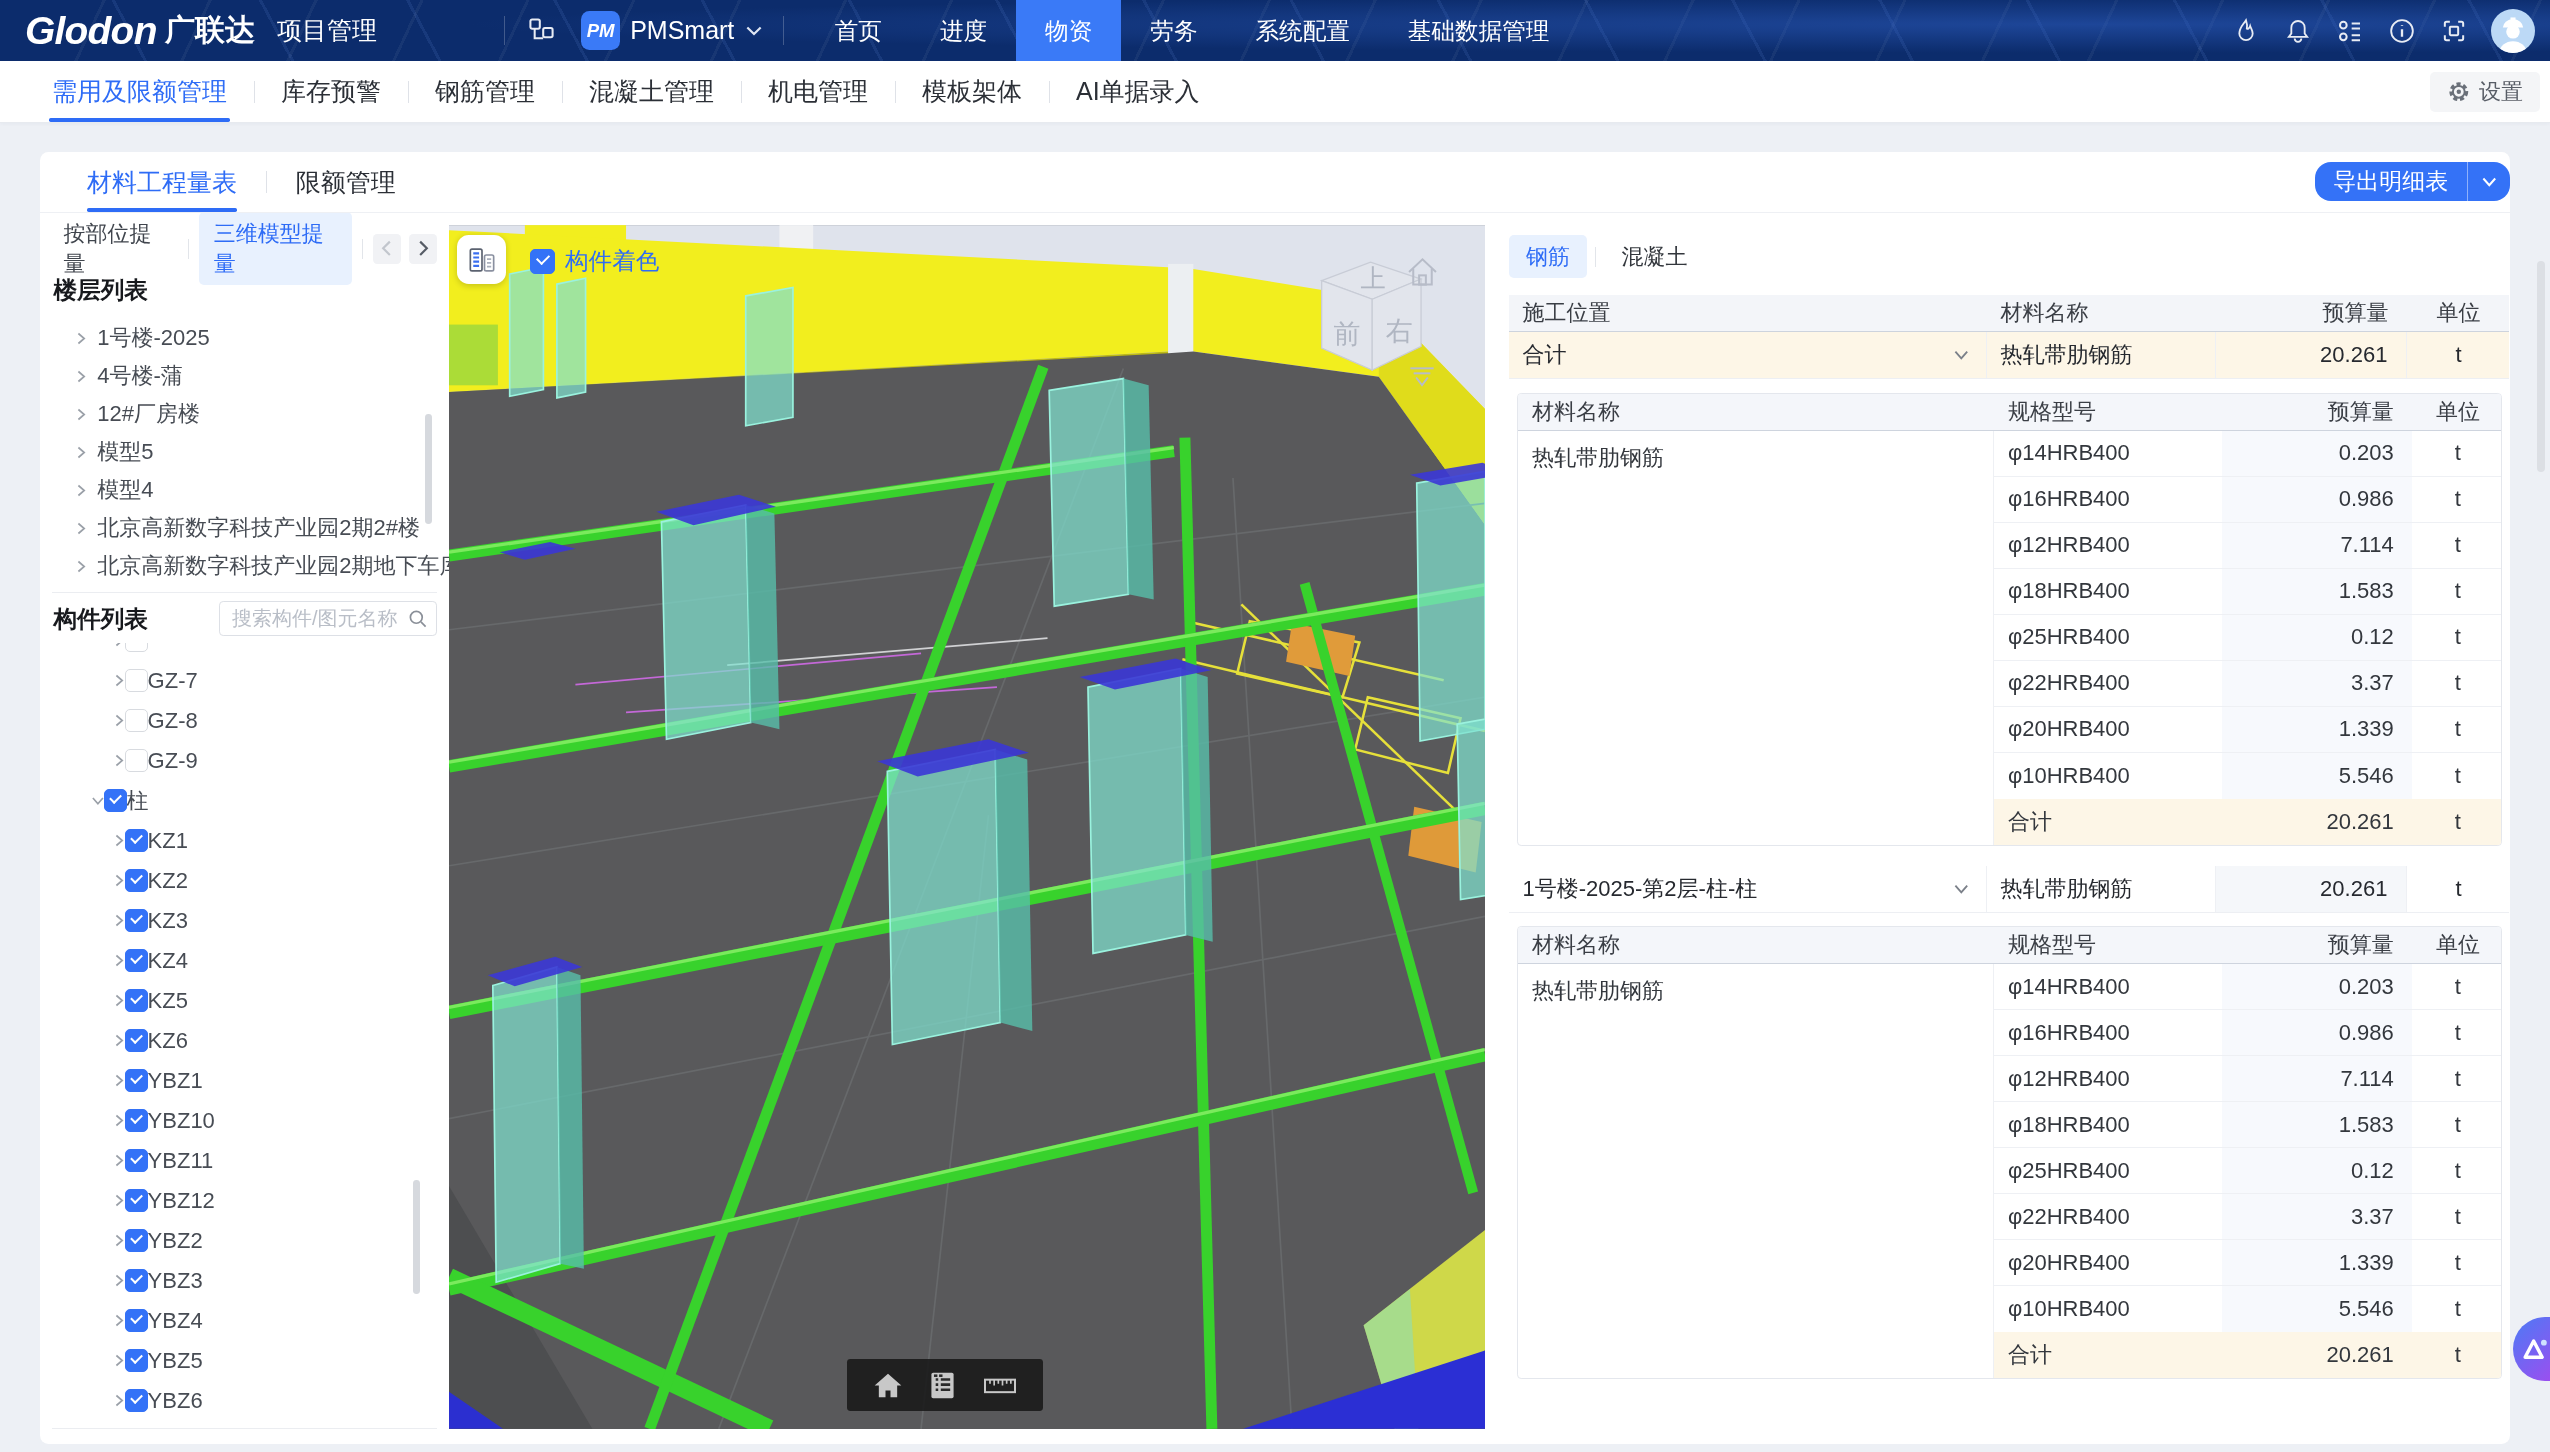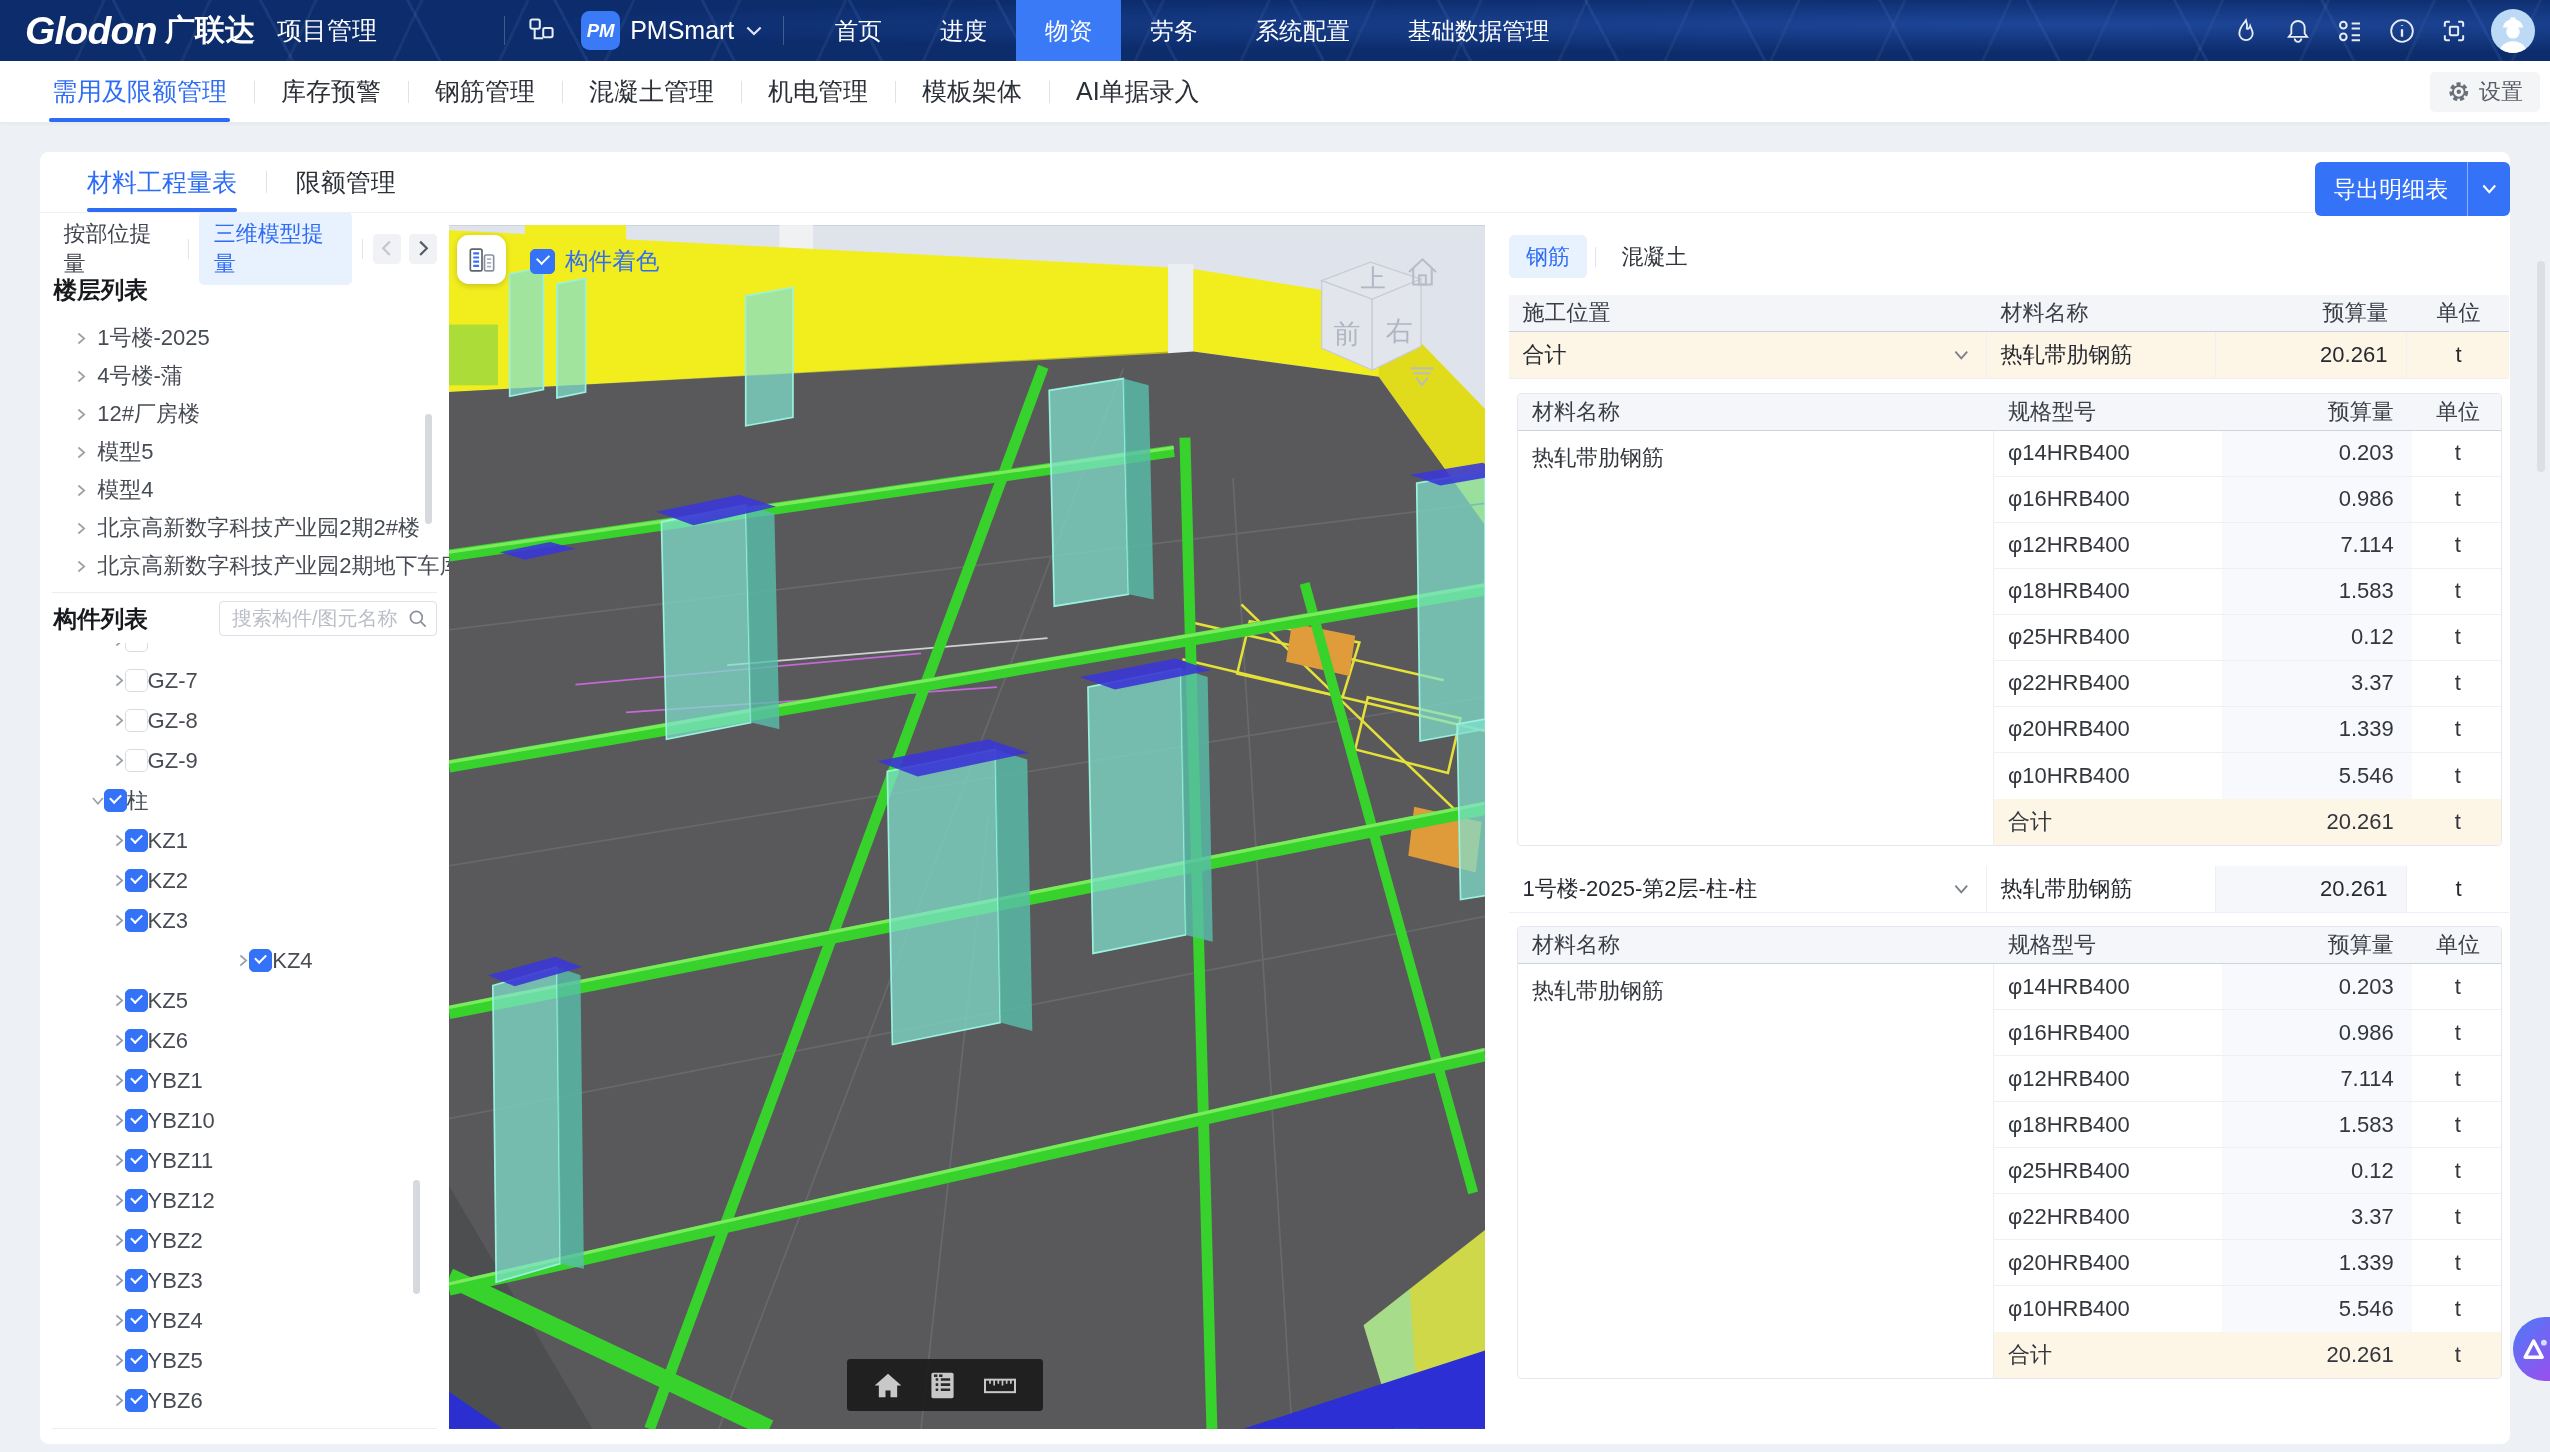--- a/index.html
+++ b/index.html
@@ -44,22 +44,22 @@
   .settings-btn { margin-left:auto; margin-right:10px; height:40px; padding:0 17px; border-radius:5px;
     background:#f4f5f7; color:#585d66; font-size:22px; display:flex; align-items:center; gap:8.4px; cursor:pointer; }
 
   
   .card { position:relative; margin:29px 40px 8.4px 40px; height:1292px; background:#fff; border-radius:8.4px; }
   .card-tabs { height:61px; display:flex; align-items:center; padding:0 0 0 47px; border-bottom:0.8px solid #eef0f4; position:relative; }
   .card-tab { position:relative; font-size:25px; color:#2b2f36; padding:0 0 0 0; height:100%; display:flex; align-items:center; cursor:pointer; }
   .card-tab.active { color:#2e6cf6; }
   .card-tab.active::after { content:""; position:absolute; left:0; right:0; bottom:0; height:4.2px; background:#2e6cf6; border-radius:1.7px; }
   .ct-sep { width:0.8px; height:22px; background:#dfe2e8; margin:0 29px; }
-  .export-btn { position:absolute; right:0; top:10px; height:54px; display:flex; align-items:stretch;
-    background:#3472f7; border-radius:6px; overflow:hidden; color:#fff; cursor:pointer; }
+  .export-btn { position:absolute; right:0; top:10px; height:39px; display:flex; align-items:stretch;
+    background:#3472f7; border-radius:16px; overflow:hidden; color:#fff; cursor:pointer; }
   .export-main { display:flex; align-items:center; padding:0 18.6px; font-size:23px; }
   .export-arrow { display:flex; align-items:center; padding:0 11.8px; border-left:0.8px solid rgba(255,255,255,.45); }
 
   
   .sidebar { position:absolute; left:0; top:61px; bottom:0; width:409px; padding:0 11.8px; overflow:hidden; }
   .mode-row { display:flex; align-items:center; margin-top:17px; height:37px; }
   .mode-plain { font-size:22px; color:#40454d; padding:0 11.8px 0 11.8px; cursor:pointer; }
   .mode-chip { font-size:22px; color:#2e6cf6; background:#e8f1fe; border-radius:5px; padding:6.7px 15px; cursor:pointer; }
   .mr-sep { width:0.8px; height:20px; background:#e2e5ea; margin:0 10px; }
   .nav-sq { width:30px; height:30px; border-radius:4.2px; background:#f1f2f5; display:flex; align-items:center; justify-content:center; cursor:pointer; }
@@ -440,21 +440,21 @@
         <li style="padding-left: 61px;">
           <span class="chev">
             <svg width="11.8" height="15" viewBox="0 0 14 18">
               <polyline points="4,3 11,9 4,15" fill="none" stroke="#9aa0a8" stroke-width="2"></polyline>
             </svg>
           </span>
           <span class="cbx checked"></span>
           <span>KZ3</span>
         </li>
 
-        <li style="padding-left: 61px; justify-content: center;">
+        <li style="padding-left: 61px;">
           <span class="chev">
             <svg width="11.8" height="15" viewBox="0 0 14 18">
               <polyline points="4,3 11,9 4,15" fill="none" stroke="#9aa0a8" stroke-width="2"></polyline>
             </svg>
           </span>
           <span class="cbx checked"></span>
           <span>KZ4</span>
         </li>
 
         <li style="padding-left: 61px;">

